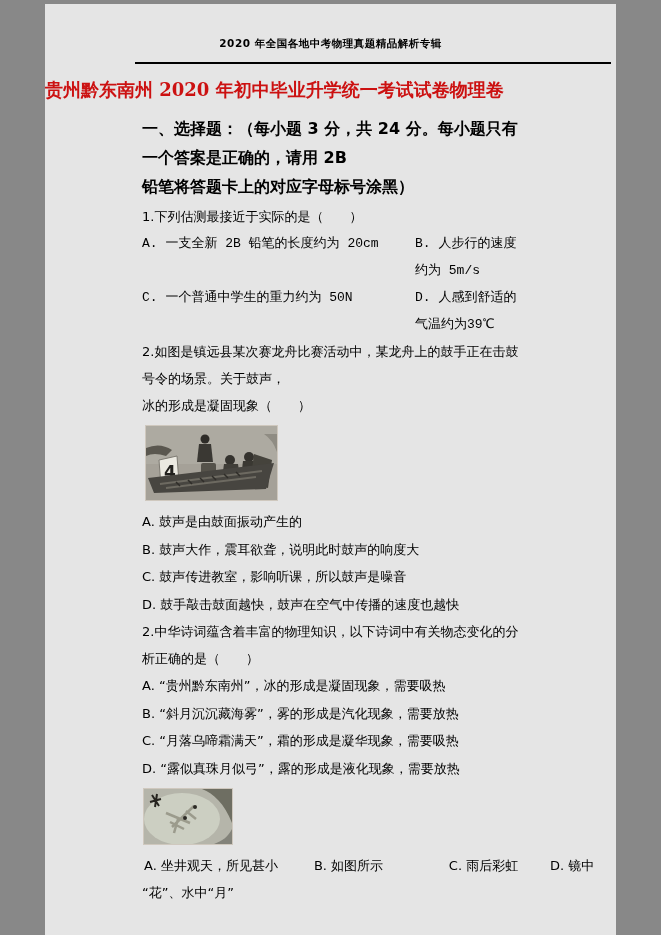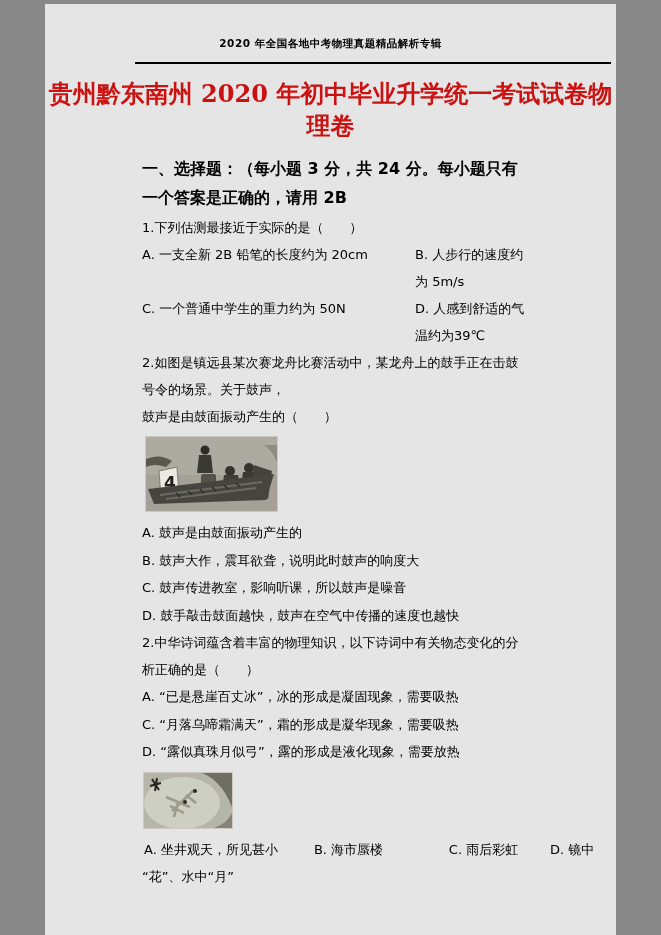--- a/index.html
+++ b/index.html
@@ -19,41 +19,41 @@
     font-weight:bold;
     letter-spacing:0.5px;
   }
   .header-rule{
     margin:11px 0 0 90px;
     width:476px;
     border-top:2px solid #000;
   }
   .doc-title{
     margin:14px 0 0 0;
-    text-align:center;
     font-family:"DejaVu Serif",serif;
-    font-size:24px;
+    font-size:18px;
     font-weight:bold;
   }
   .content{
     margin:12px 88px 0 97px;
     font-size:13px;
     line-height:27px;
   }
   .section-head{
     margin:0 0 2px 0;
     font-weight:bold;
     font-size:16px;
     line-height:29px;
   }
   p.stem{margin:0;}
   .opt-grid2{
     display:grid;
     grid-template-columns:273px auto;
     line-height:27px;
+    font-family:Liberation Mono, monospace;
   }
   .opt-list{line-height:27.5px;}
   .opt-list div{white-space:nowrap;}
   .opt-row4{
     display:grid;
     grid-template-columns:138px 137px 133px auto;
     line-height:27px;
     white-space:nowrap;
     text-align:center;
   }
@@ -71,33 +71,34 @@
 
   <div class="page-header">2020 年全国各地中考物理真题精品解析专辑</div>
   <div class="header-rule"></div>
 
   <h1 class="doc-title" style="color: rgb(204, 17, 17);">贵州黔东南州 2020 年初中毕业升学统一考试试卷物理卷</h1>
 
   <div class="content">
 
     <p class="section-head">
       <span>一、选择题：（每小题 3 分，共 24 分。每小题只有一个答案是正确的，请用 2B</span><br>
+      <span>铅笔将答题卡上的对应字母标号涂黑）</span>
     </p>
 
     <p class="stem">1.下列估测最接近于实际的是（　　）</p>
     <div class="opt-grid2">
       <span>A. 一支全新 2B 铅笔的长度约为 20cm</span>
       <span>B. 人步行的速度约为 5m/s</span>
       <span>C. 一个普通中学生的重力约为 50N</span>
       <span>D. 人感到舒适的气温约为39℃</span>
     </div>
 
     <p class="stem">
       <span>2.如图是镇远县某次赛龙舟比赛活动中，某龙舟上的鼓手正在击鼓号令的场景。关于鼓声，</span><br>
-      <span>鼓声是由鼓面振动产生的（　　）</span>
+      <span>冰的形成是凝固现象（　　）</span>
     </p>
 
     <svg class="photo" width="131" height="74" viewBox="0 0 131 74" xmlns="http://www.w3.org/2000/svg">
       <rect x="0" y="0" width="131" height="74" fill="#a5a198"></rect>
       <rect x="0" y="0" width="131" height="38" fill="#adaaa1"></rect>
       <path d="M0,22 Q14,16 26,24 L20,30 Q8,26 0,30 Z" fill="#5a574f"></path>
       <path d="M118,8 Q127,14 131,26 L131,8 Z" fill="#8f8c83"></path>
       <polygon points="13,34 31,30 33,57 15,61" fill="#ebe9e1" stroke="#7d7a72" stroke-width="1"></polygon>
       <text x="18" y="52" font-size="17" font-weight="bold" fill="#22211e" font-family="DejaVu Sans, sans-serif">4</text>
       <circle cx="59" cy="13" r="4.5" fill="#2e2c28"></circle>
@@ -115,40 +116,41 @@
 
     <div class="opt-list">
       <div>A. 鼓声是由鼓面振动产生的</div>
       <div>B. 鼓声大作，震耳欲聋，说明此时鼓声的响度大</div>
       <div>C. 鼓声传进教室，影响听课，所以鼓声是噪音</div>
       <div>D. 鼓手敲击鼓面越快，鼓声在空气中传播的速度也越快</div>
     </div>
 
     <p class="stem">2.中华诗词蕴含着丰富的物理知识，以下诗词中有关物态变化的分析正确的是（　　）</p>
     <div class="opt-list">
-      <div>A. “已是悬崖百丈冰”，冰的形成是凝固现象，需要吸热</div>
+      <div>A. “贵州黔东南州”，冰的形成是凝固现象，需要吸热</div>
+      <div>B. “斜月沉沉藏海雾”，雾的形成是汽化现象，需要放热</div>
       <div>C. “月落乌啼霜满天”，霜的形成是凝华现象，需要吸热</div>
       <div>D. “露似真珠月似弓”，露的形成是液化现象，需要放热</div>
     </div>
 
 
     <svg class="photo photo-plane" width="88" height="55" viewBox="0 0 88 55" xmlns="http://www.w3.org/2000/svg">
       <rect x="0" y="0" width="88" height="55" fill="#b5b5aa"></rect>
       <ellipse cx="38" cy="30" rx="38" ry="26" fill="#cccfc2"></ellipse>
       <path d="M58,0 L88,0 L88,34 C80,14 70,5 58,0 Z" fill="#6e6e62"></path>
       <path d="M70,55 L88,55 L88,40 C84,48 78,52 70,55 Z" fill="#83837a"></path>
       <path d="M8,6 l7,11 M13,5 l-2,13 M6,13 l11,-3" stroke="#26241f" stroke-width="2" fill="none"></path>
       <path d="M28,38 L50,17 M22,24 L46,34 M34,30 L30,44 M42,22 L52,30 M26,33 L40,40" stroke="#8f8d7e" stroke-width="2.5" fill="none" opacity="0.8"></path>
       <circle cx="51" cy="18" r="2" fill="#2c2a25"></circle>
       <circle cx="41" cy="29" r="2" fill="#2c2a25"></circle>
     </svg>
 
     <div class="opt-row4">
       <span>A. 坐井观天，所见甚小</span>
-      <span>B. 海市蜃楼</span>
+      <span>B. 如图所示</span>
       <span>C. 雨后彩虹</span>
       <span>D. 镜中</span>
     </div>
     <p class="stem">“花”、水中“月”</p>
 
     <p class="stem">
       <br>
       
     </p>
 

